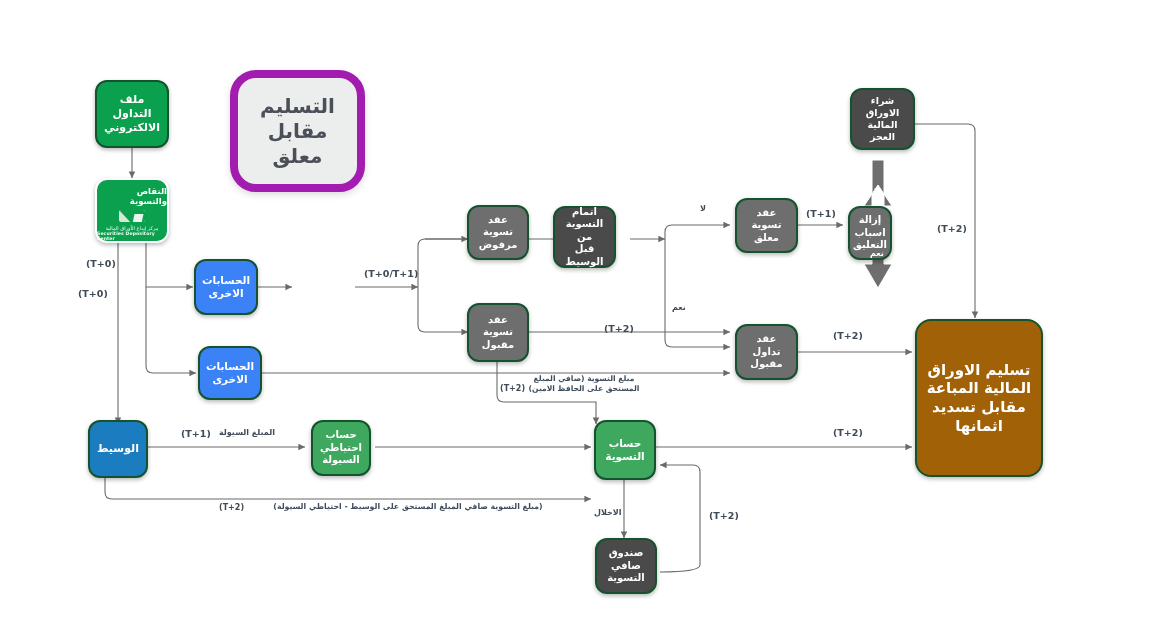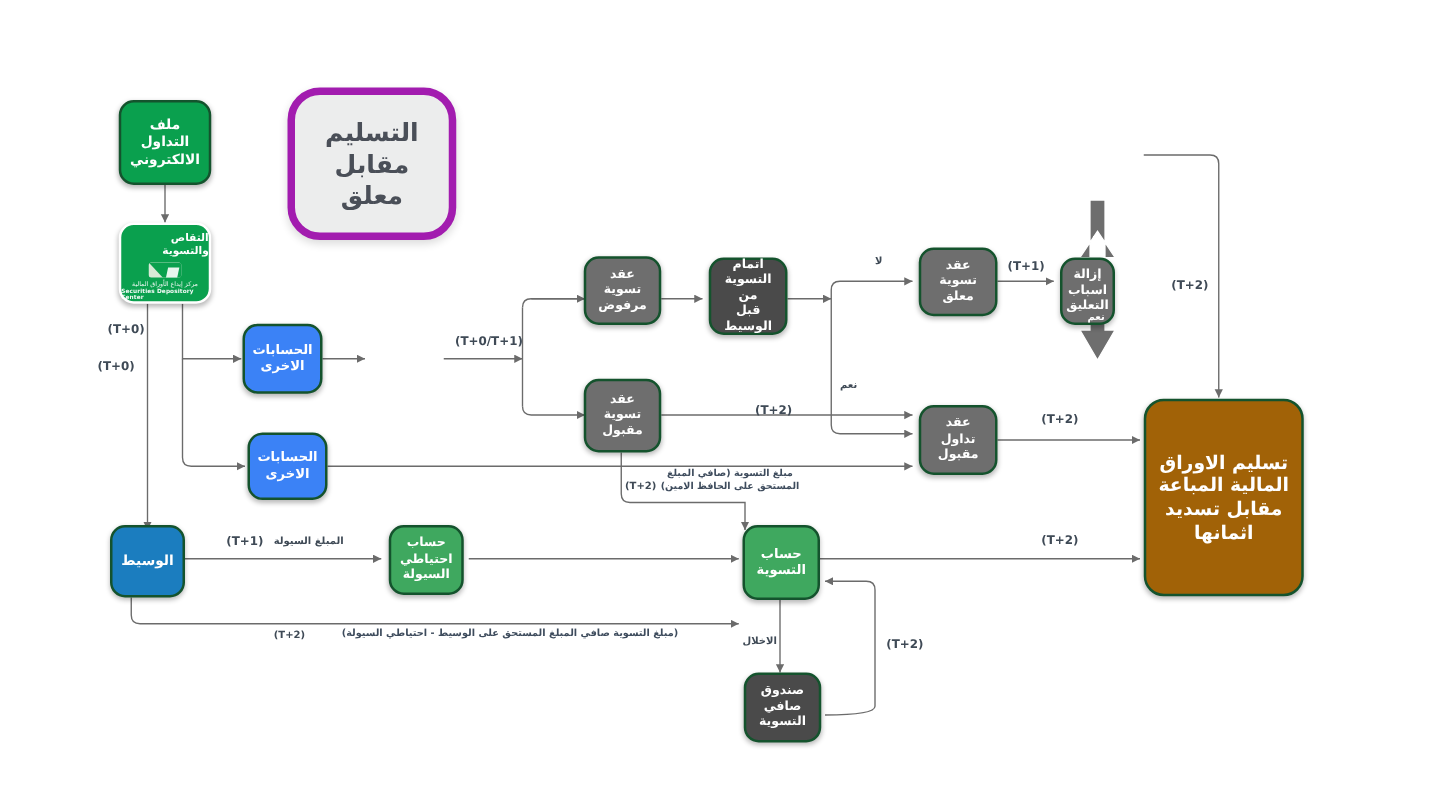--- a/index.html
+++ b/index.html
@@ -43,21 +43,21 @@
   .node.green-dark  { background: #0aa04e; }
   .node.green-lime  { background: #3b82f6; }
   .node.green-mid   { background: #3fa85f; }
   .node.teal        { background: #3aadae; }
   .node.gray        { background: #6e6e6e; }
   .node.gray-dark   { background: #4a4a4a; }
   .node.blue        { background: #1b7dbf; }
   .node.title-card {
     background: #eceded;
     color: #4a4f58;
-    border: 6px solid #a21caf;
+    border: 8px solid #a21caf;
     border-radius: 26px;
     font-size: 20px;
     font-weight: 700;
     letter-spacing: .3px;
     box-shadow: 0 3px 7px rgba(0,0,0,0.14);
   }
   .node.final-green {
     background: #a16207;
     font-size: 15px;
     border-radius: 16px;
@@ -234,30 +234,33 @@
   <div class="node green-lime" style="left:198px; top:346px; width:64px; height:54px; font-size:10.5px;">الحسابات
 الاخرى</div>
 
 
   <div class="node gray" style="left:467px; top:205px; width:62px; height:55px; font-size:10px;">عقد تسوية
 مرفوض</div>
 
   <div class="node gray" style="left:467px; top:303px; width:62px; height:59px; font-size:10px;">عقد تسوية
 مقبول</div>
 
-  <div class="node gray-dark" style="left:567px; top:206px; width:63px; height:62px; font-size:10px;">اتمام
+  <div class="node gray-dark" style="left:553px; top:206px; width:63px; height:62px; font-size:10px;">اتمام
 التسوية من
 قبل الوسيط</div>
 
   <div class="node gray" style="left:735px; top:198px; width:63px; height:55px; font-size:10px;">عقد تسوية
 معلق</div>
 
   <div class="node gray" style="left:848px; top:206px; width:44px; height:54px; font-size:10px;">إزالة اسباب
 التعليق</div>
 
+  <div class="node gray-dark" style="left:850px; top:88px; width:65px; height:62px; font-size:9.5px;">شراء الاوراق
+المالية
+العجز</div>
 
   <div class="node gray" style="left:735px; top:324px; width:63px; height:56px; font-size:10px;">عقد تداول
 مقبول</div>
 
   <div class="node blue" style="left:88px; top:420px; width:60px; height:58px; font-size:11px;">الوسيط</div>
 
   <div class="node green-mid" style="left:311px; top:420px; width:60px; height:56px; font-size:10px;">حساب
 احتياطي
 السيولة</div>
 

